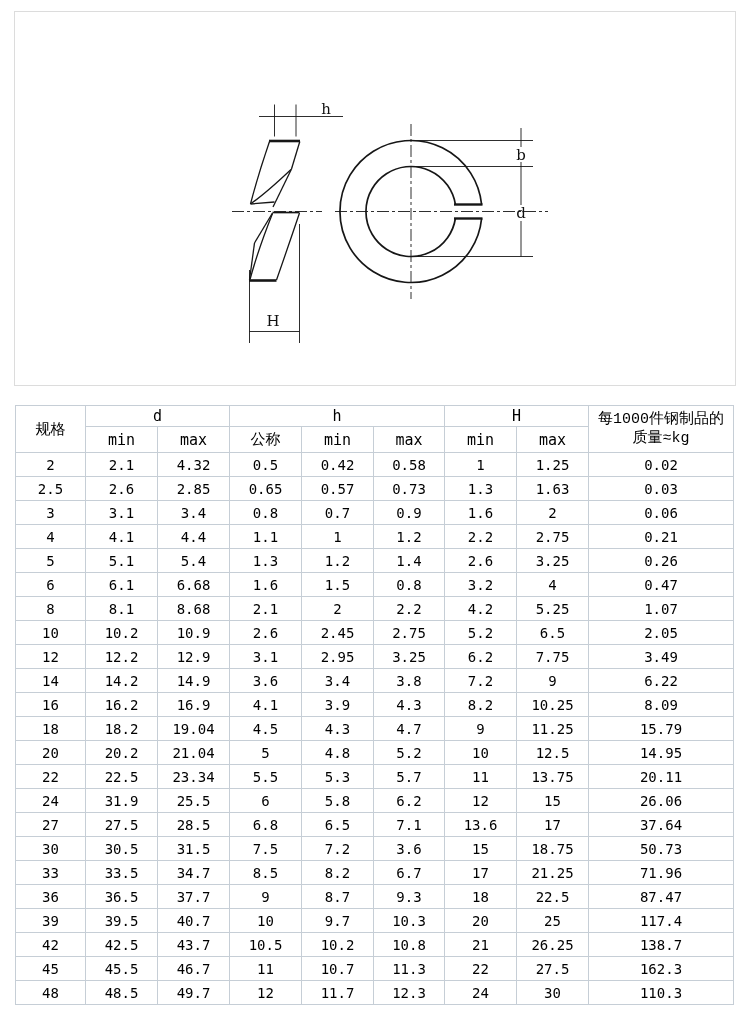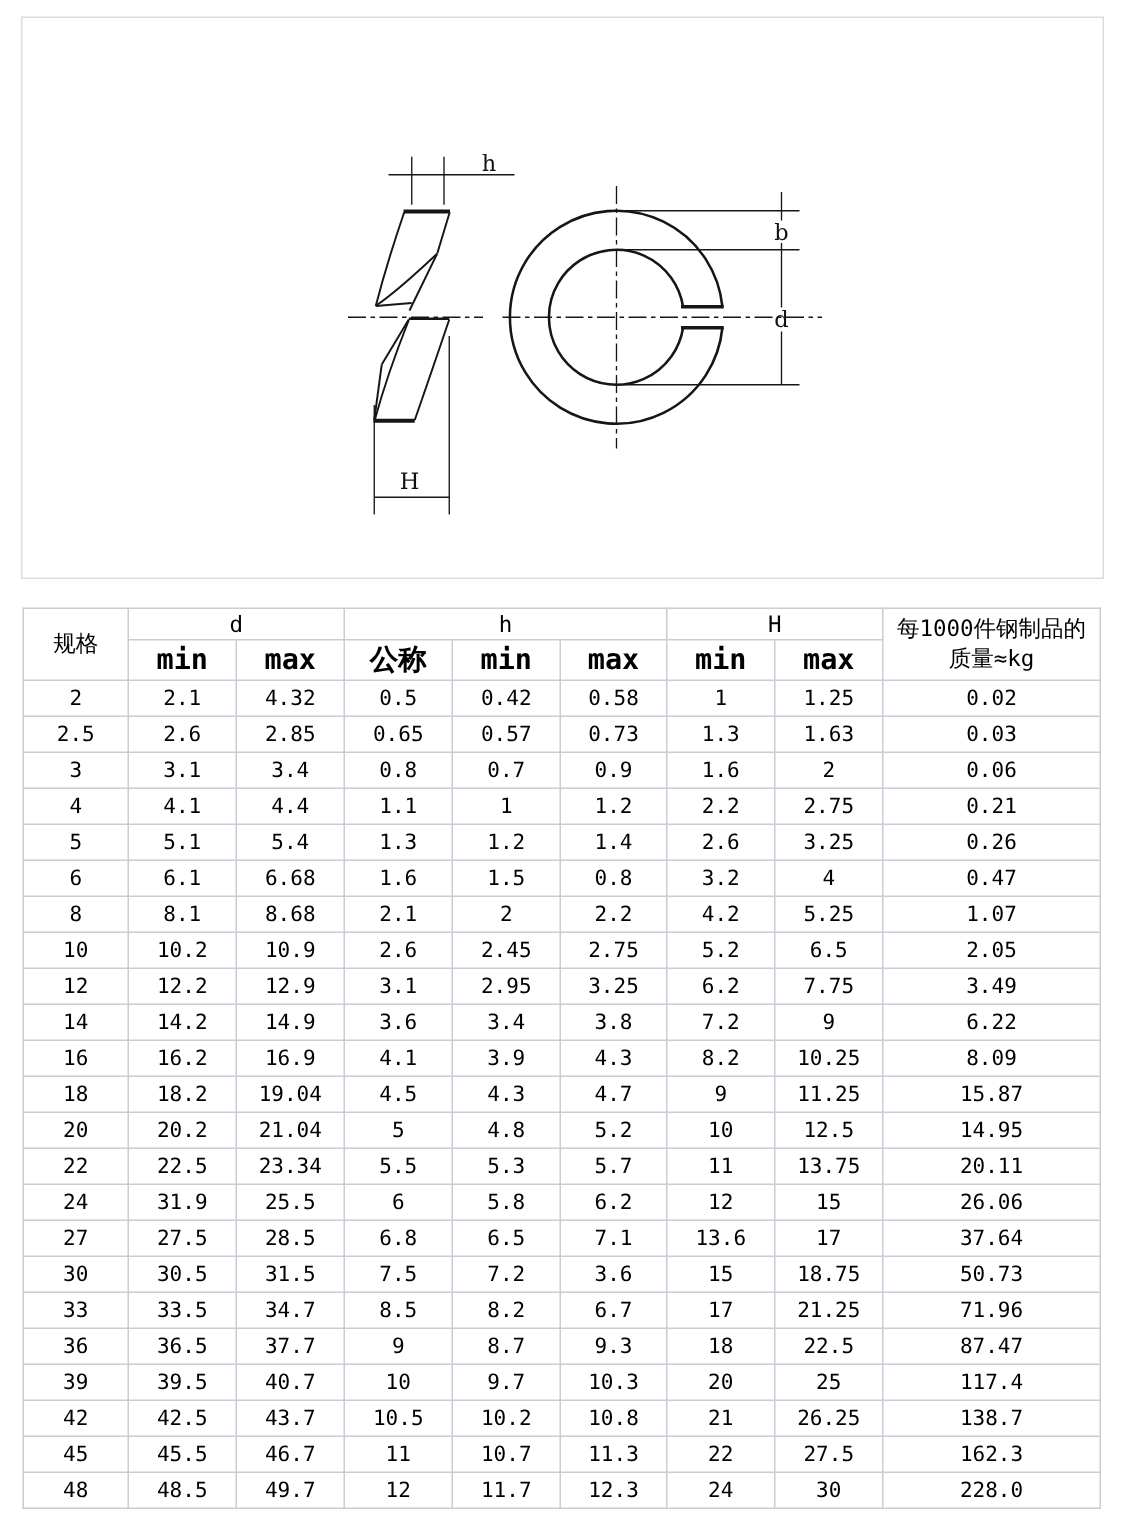--- a/index.html
+++ b/index.html
@@ -21,23 +21,23 @@
   .dim-text{font-family:"DejaVu Serif","Liberation Serif",serif;font-size:15px;fill:#111;}
   table.spec-table{
     position:absolute;left:15px;top:405px;width:588px;
     border-collapse:collapse;table-layout:fixed;background:#fff;
   }
   .spec-table th,.spec-table td{
     border:1px solid #c6ced6;text-align:center;vertical-align:middle;
     padding:0;font-weight:normal;overflow:hidden;white-space:nowrap;
   }
   .spec-table thead tr.group-row th{height:20px;font-size:15px;}
-  .spec-table thead tr.sub-row th{height:25px;font-size:19px;font-weight:bold;}
+  .spec-table thead tr.sub-row th{height:25px;font-size:15px;}
   .spec-table td{height:23px;font-size:14px;}
-  th.mass-header{font-size:14px;line-height:1.3;white-space:normal;}
+  th.mass-header{font-size:14px;line-height:1.3;white-space:normal;font-family:Liberation Mono, monospace;}
   th.mass-header span{display:block;}
 </style>
 </head>
 <body>
 
 <div class="drawing-panel">
   <svg width="720" height="373" viewBox="0 0 720 373">
 
     <g>
 
@@ -255,21 +255,21 @@
       </tr>
       <tr>
         <td>18</td>
         <td>18.2</td>
         <td>19.04</td>
         <td>4.5</td>
         <td>4.3</td>
         <td>4.7</td>
         <td>9</td>
         <td>11.25</td>
-        <td>15.87</td>
+        <td>15.79</td>
       </tr>
       <tr>
         <td>20</td>
         <td>20.2</td>
         <td>21.04</td>
         <td>5</td>
         <td>4.8</td>
         <td>5.2</td>
         <td>10</td>
         <td>12.5</td>
@@ -376,16 +376,16 @@
       </tr>
       <tr>
         <td>48</td>
         <td>48.5</td>
         <td>49.7</td>
         <td>12</td>
         <td>11.7</td>
         <td>12.3</td>
         <td>24</td>
         <td>30</td>
-        <td>228.0</td>
+        <td>110.3</td>
       </tr>
     </tbody>
 </table>
 
 </body></html>

